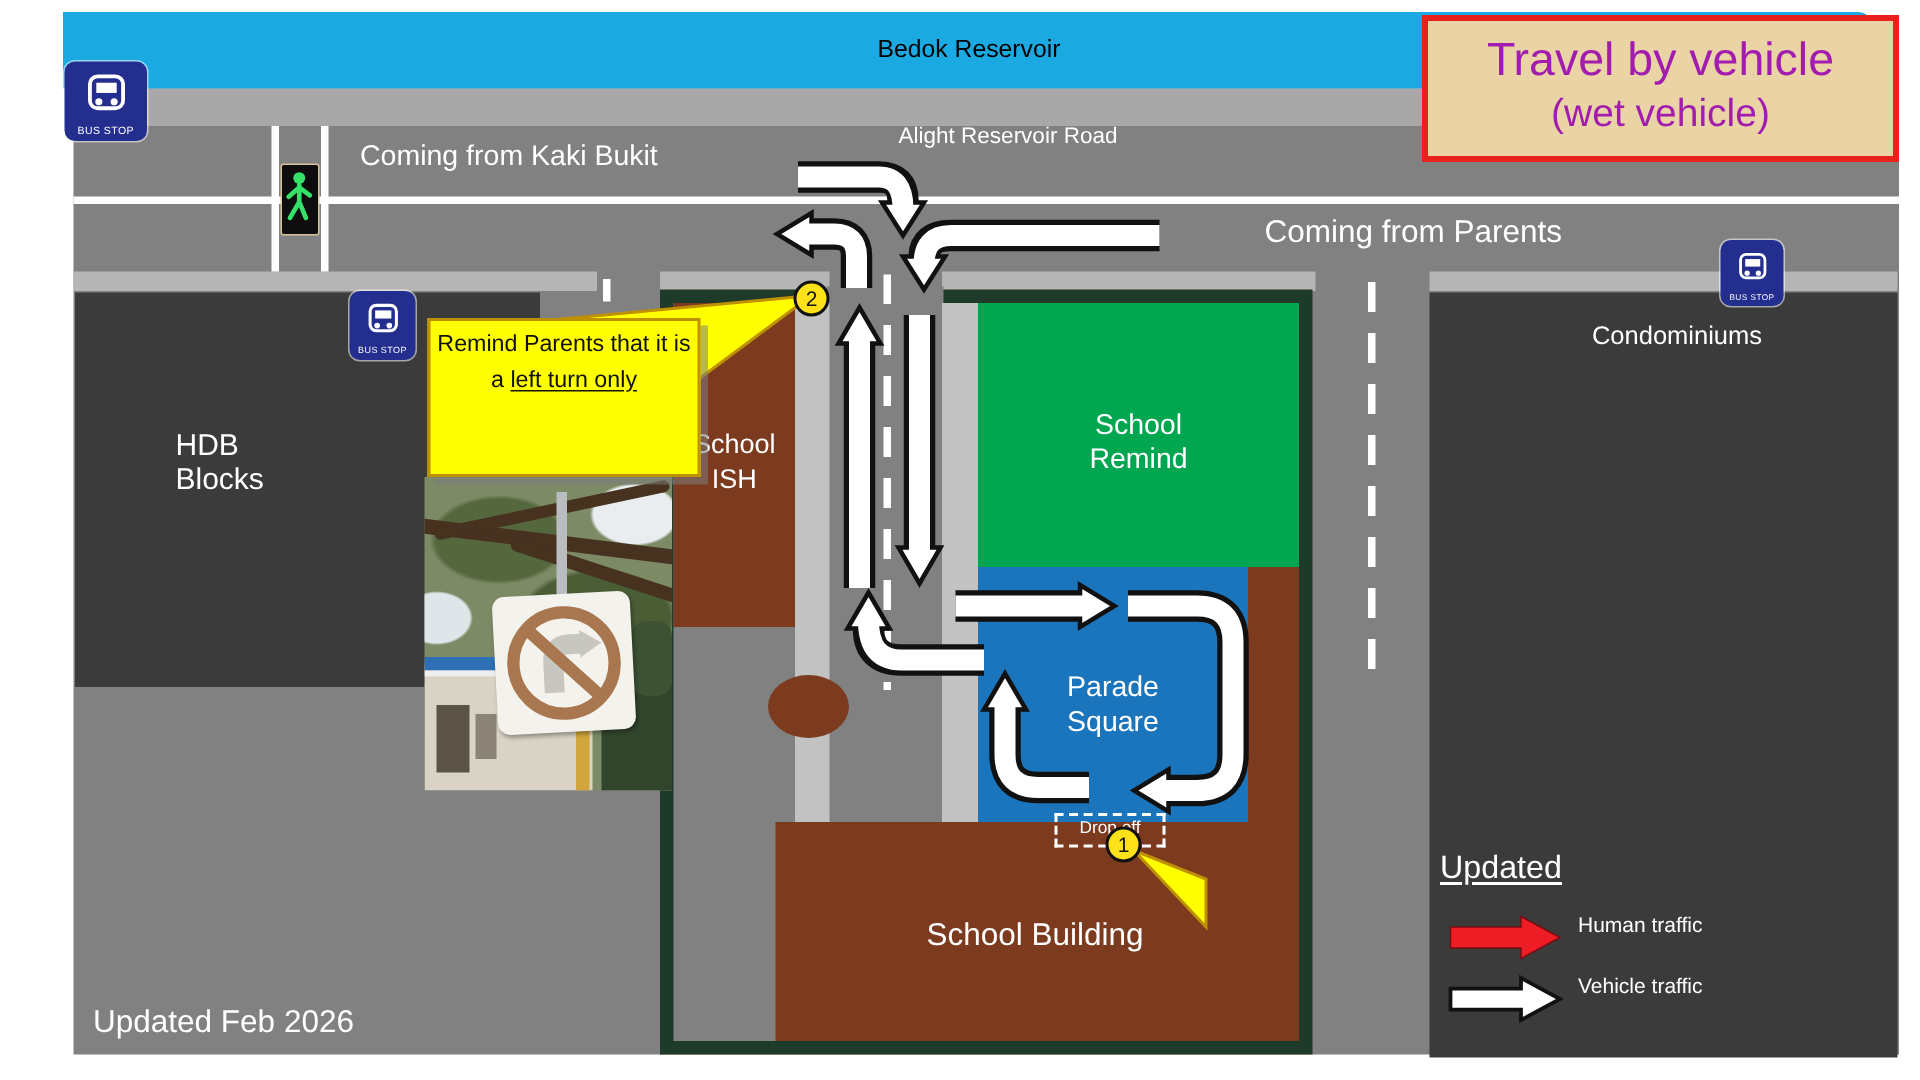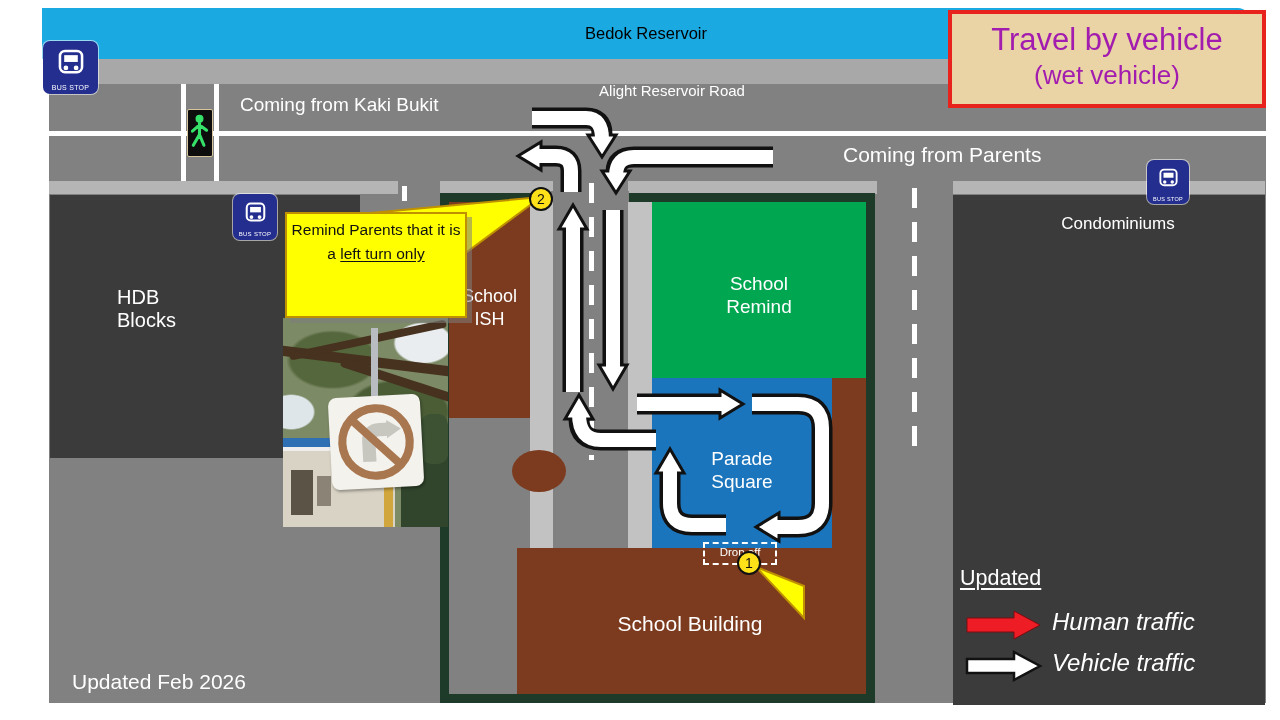--- a/index.html
+++ b/index.html
@@ -67,22 +67,22 @@
   #ph-door{left:8px;top:152px;width:22px;height:45px;background:#5a5346;}
   #ph-win{left:34px;top:158px;width:14px;height:30px;background:#8a8376;}
   #ph-red{left:56px;top:152px;width:16px;height:7px;background:#cc2522;}
   #ph-redb{left:56px;top:159px;width:16px;height:6px;background:#efefe8;}
   #ph-pole{left:101px;top:166px;width:9px;height:43px;background:#d1a63c;}
   #ph-fol1{left:118px;top:138px;width:47px;height:71px;background:#31452c;}
   #ph-fol2{left:138px;top:96px;width:27px;height:50px;background:#3c5233;border-radius:10px;}
   #ph-sp{left:88px;top:10px;width:7px;height:70px;background:#b9bdc2;}
   
   #legendTitle{left:960px;top:566px;font-size:21.5px;text-decoration:underline;text-underline-offset:3px;}
-  .lg-label{font-size:24px;font-style:italic;}
-  #footer{left:62px;top:670px;font-size:21px;margin-left:10px;}
+  .lg-label{font-size:14px;}
+  #footer{left:62px;top:670px;font-size:21px;}
   
   .shaftO{fill:none;stroke:#111;stroke-width:21;}
   .shaftF{fill:none;stroke:#fff;stroke-width:14;}
   .head{fill:#fff;stroke:#111;stroke-width:3;stroke-linejoin:miter;}
   .lg-red{fill:var(--human_red);stroke:#7a0c10;stroke-width:1;}
   .lg-white{fill:#fff;stroke:#111;stroke-width:2.5;}
   .ptr{fill:var(--callout_yellow);stroke:#BF9000;stroke-width:2;}
 </style>
 </head>
 <body>

